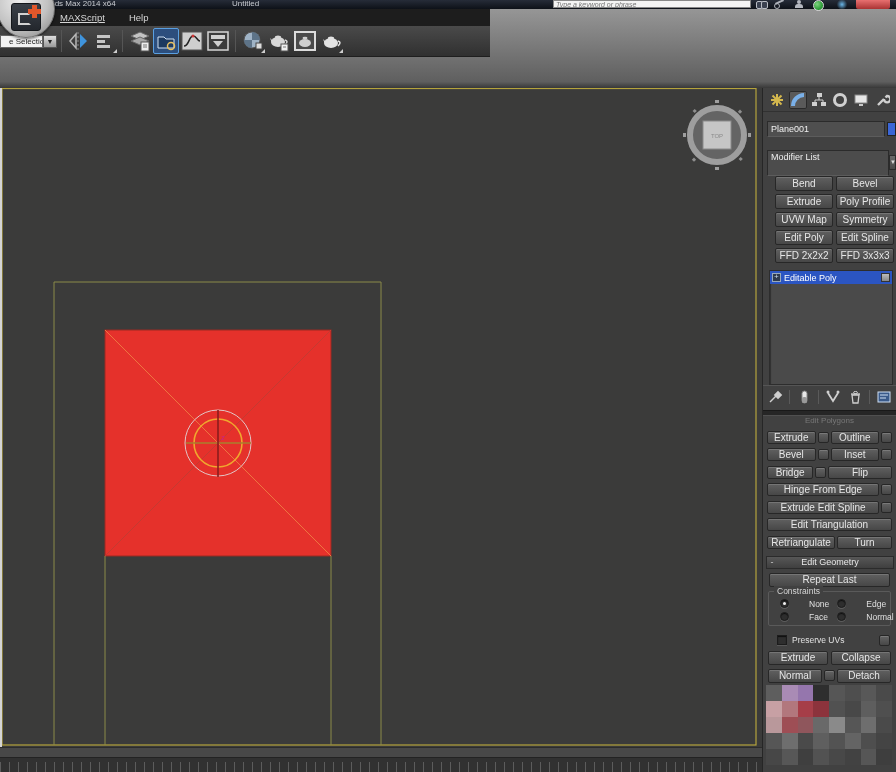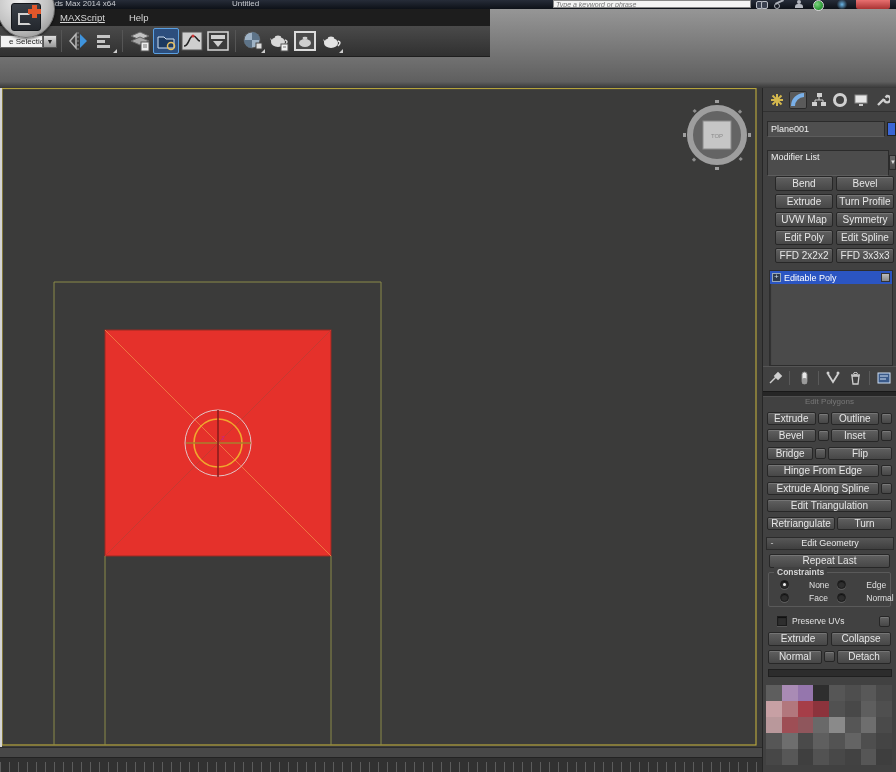--- a/index.html
+++ b/index.html
@@ -120,21 +120,21 @@
   .btn {
     background:linear-gradient(#606060,#474747); border:1px solid #272727; border-radius:2px;
     color:#e6e6e6; text-align:center; box-shadow:inset 0 1px 0 rgba(255,255,255,.14);
     font-size:10px; line-height:11px; height:14px; overflow:hidden; white-space:nowrap;
   }
   .sbox { width:11px; height:11px; flex:0 0 11px; background:linear-gradient(#646464,#474747); border:1px solid #262626; border-radius:2px; box-shadow:inset 0 1px 0 rgba(255,255,255,.15); }
 
   .modgrid { margin:6px 2px 0 12px; display:grid; grid-template-columns:1fr 1fr; gap:3px 3px; }
   .modgrid .btn { height:15px; line-height:13px; }
 
-  .stackbox { margin:7px 3px 0 6px; height:96px; background:#4a4a4a; border:1px solid #2d2d2d; box-shadow:inset 1px 1px 1px rgba(0,0,0,.35); }
+  .stackbox { margin:7px 3px 0 6px; height:115px; background:#4a4a4a; border:1px solid #2d2d2d; box-shadow:inset 1px 1px 1px rgba(0,0,0,.35); }
   .stackrow { height:13px; background:var(--stack-selection,#2b55c2); display:flex; align-items:center; gap:3px; padding:0 2px; color:#fff; }
   .stack-lico { width:9px; height:9px; background:#2e3a4e; border:1px solid #9ab; position:relative; }
   .stack-lico::before { content:"+"; position:absolute; left:1px; top:-2px; font-size:8px; color:#cde; }
   .stack-rico { width:9px; height:9px; background:linear-gradient(#bbb,#888); border:1px solid #333; }
 
   .stacktools { height:22px; display:flex; align-items:center; padding:0 1px; border-top:1px solid #555; margin-top:0; }
   .stool { width:24px; height:18px; display:flex; align-items:center; justify-content:center; }
   .ssep { width:1px; height:14px; background:#2a2a2a; border-right:1px solid #5a5a5a; margin:0 3px; }
 
   .pdivider { height:6px; background:#262626; border-top:1px solid #191919; border-bottom:1px solid #505050; margin-top:3px; }
@@ -144,21 +144,21 @@
   .eprow .btn { flex:1; height:13px; }
 
   .eg-header { margin:7px 2px 0 3px; height:13px; background:linear-gradient(#575757,#3f3f3f); border:1px solid #2b2b2b; display:flex; align-items:center; font-size:9px; color:#e8e8e8; }
   .eg-minus { width:10px; text-align:center; color:#ccc; }
   .eg-title { flex:1; text-align:center; margin-right:10px; }
 
   .wbtn { margin:4px 6px 0 6px; }
   .wbtn .btn { width:100%; height:14px; }
 
   .groupbox { margin:4px 5px 0 5px; border:1px solid #5a5a5a; border-radius:2px; position:relative; padding:7px 3px 3px 3px; }
-  .groupbox-label { position:absolute; left:5px; top:-6px; background:#414141; padding:0 3px; font-size:8.5px; color:#d6d6d6;font-weight:bold; }
+  .groupbox-label { position:absolute; left:5px; top:-6px; background:#414141; padding:0 3px; font-size:8.5px; color:#d6d6d6; }
   .radio-grid { display:grid; grid-template-columns:1fr 1fr; gap:3px 0; }
   .radio { display:flex; align-items:center; gap:20px; font-size:8.5px; color:#e0e0e0; padding-left:8px; }
   .radio .dot { width:9px; height:9px; border-radius:50%; background:#2e2e2e; border:1px solid #1c1c1c; box-shadow:inset 0 1px 1px rgba(0,0,0,.7), 0 1px 0 rgba(255,255,255,.15); position:relative; }
   .radio.sel .dot::after { content:""; position:absolute; left:2px; top:2px; width:3px; height:3px; border-radius:50%; background:#f2f2f2; }
 
   .uvsrow { margin:9px 6px 0 14px; display:flex; align-items:center; gap:5px; }
   .checkbox { width:10px; height:10px; background:#2e2e2e; border:1px solid #1c1c1c; box-shadow:inset 0 1px 1px rgba(0,0,0,.7), 0 1px 0 rgba(255,255,255,.12); }
   .uvs-label { flex:1; font-size:8.5px; }
 
   .two-col { margin:5px 5px 0 5px; display:grid; grid-template-columns:1fr 1fr; gap:3px; }
@@ -382,21 +382,21 @@
 
   <div class="row modlist">
     <div class="modlist-field">Modifier List</div>
     <div class="modlist-arrow">▼</div>
   </div>
 
   <div class="modgrid">
     <div class="btn">Bend</div>
     <div class="btn">Bevel</div>
     <div class="btn">Extrude</div>
-    <div class="btn">Turn Profile</div>
+    <div class="btn">Poly Profile</div>
     <div class="btn">UVW Map</div>
     <div class="btn">Symmetry</div>
     <div class="btn">Edit Poly</div>
     <div class="btn">Edit Spline</div>
     <div class="btn">FFD 2x2x2</div>
     <div class="btn">FFD 3x3x3</div>
   </div>
 
   <div class="stackbox">
     <div class="stackrow">
@@ -464,21 +464,21 @@
   <div class="eprow">
     <div class="btn">Bridge</div>
     <div class="sbox"></div>
     <div class="btn" style="flex:1.4">Flip</div>
   </div>
   <div class="eprow">
     <div class="btn">Hinge From Edge</div>
     <div class="sbox"></div>
   </div>
   <div class="eprow">
-    <div class="btn">Extrude Along Spline</div>
+    <div class="btn">Extrude Edit Spline</div>
     <div class="sbox"></div>
   </div>
   <div class="eprow">
     <div class="btn">Edit Triangulation</div>
   </div>
   <div class="eprow">
     <div class="btn">Retriangulate</div>
     <div class="btn" style="flex:.8">Turn</div>
   </div>
 

